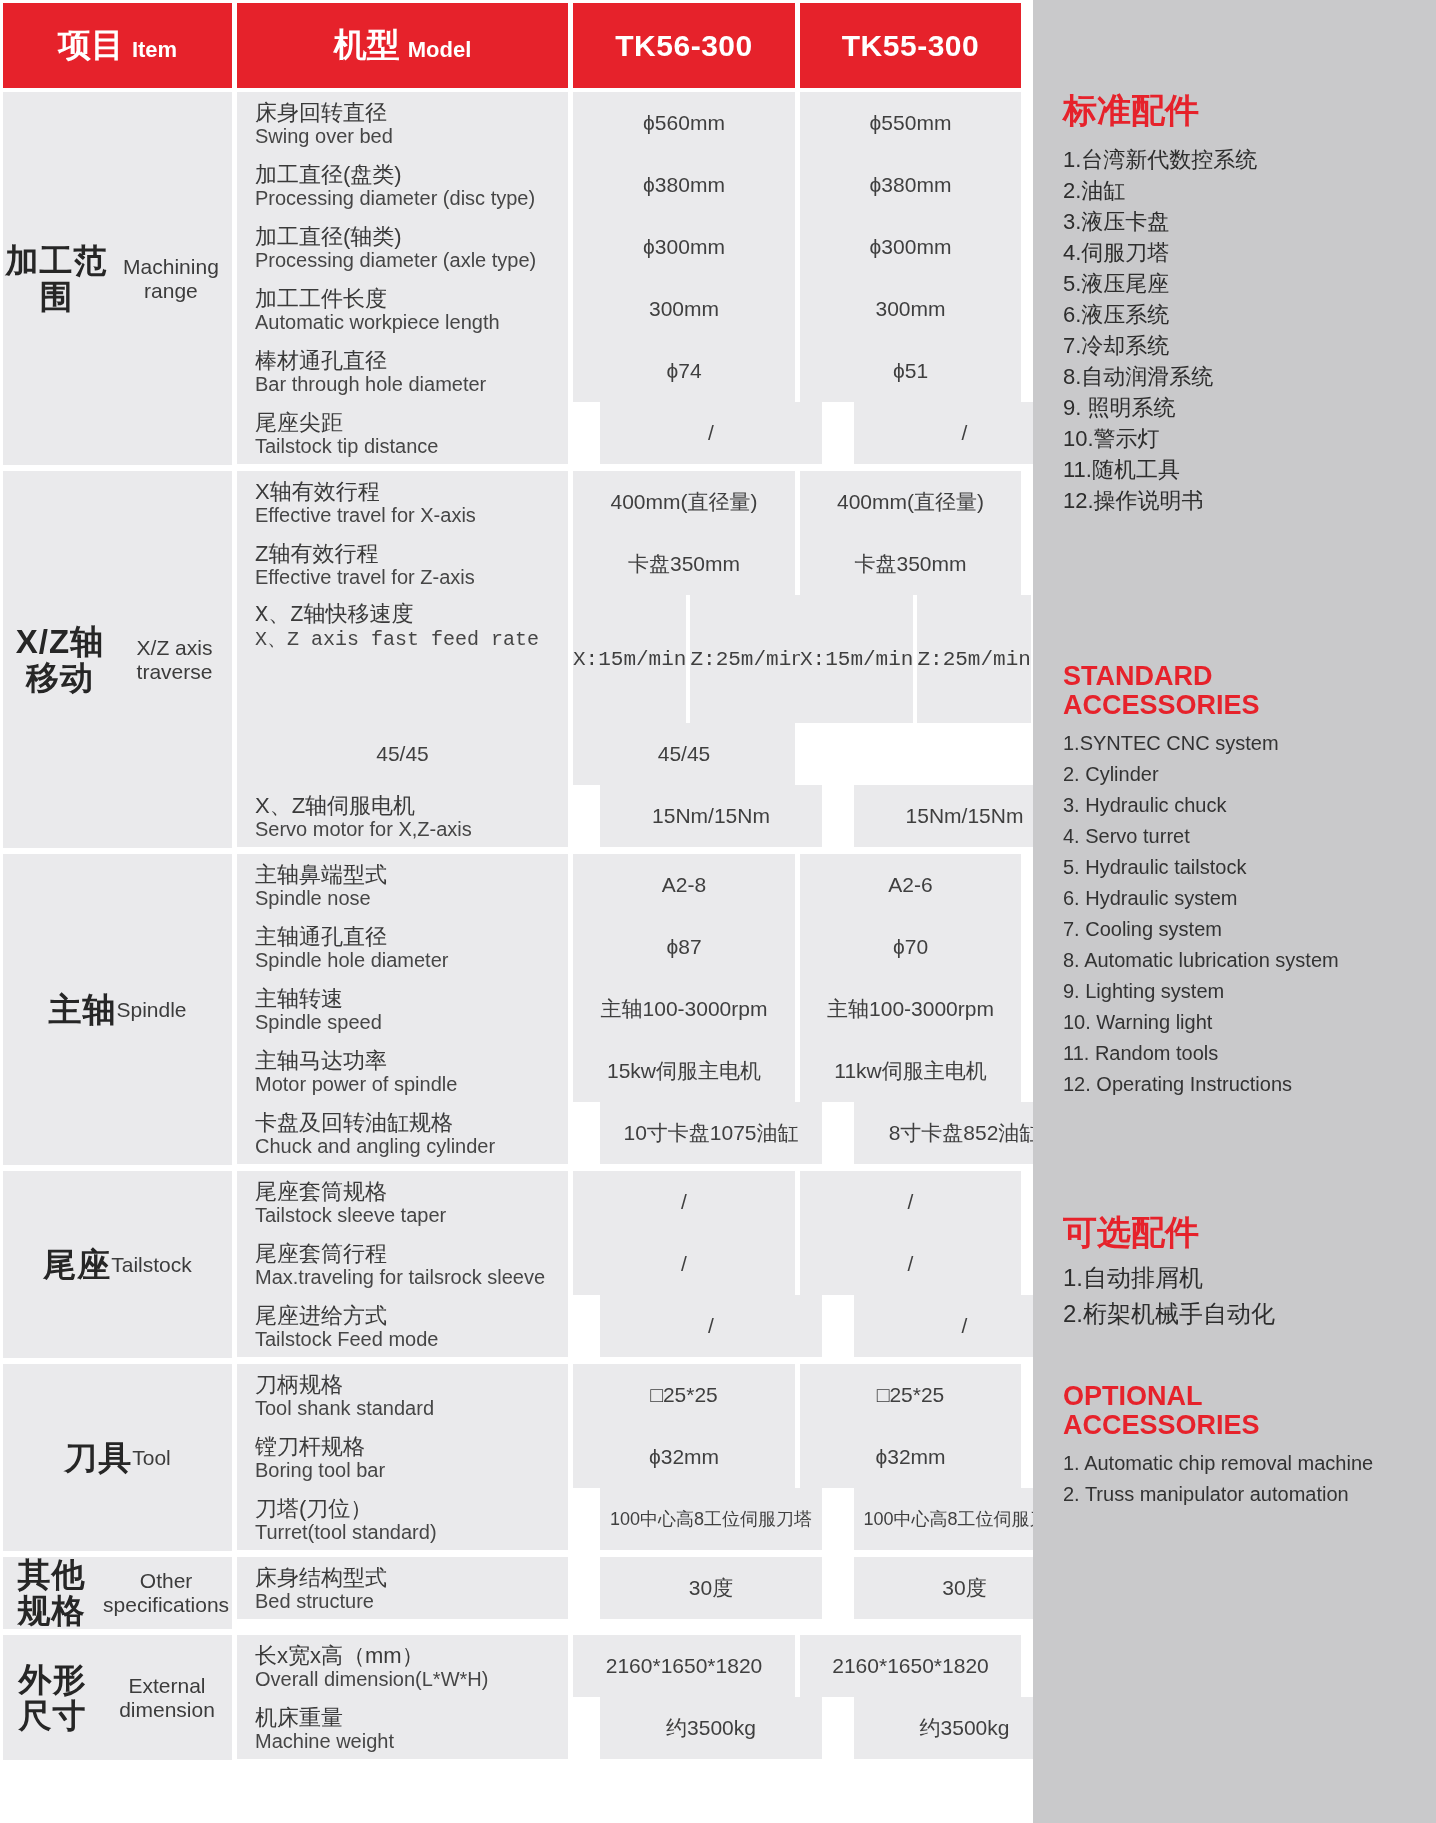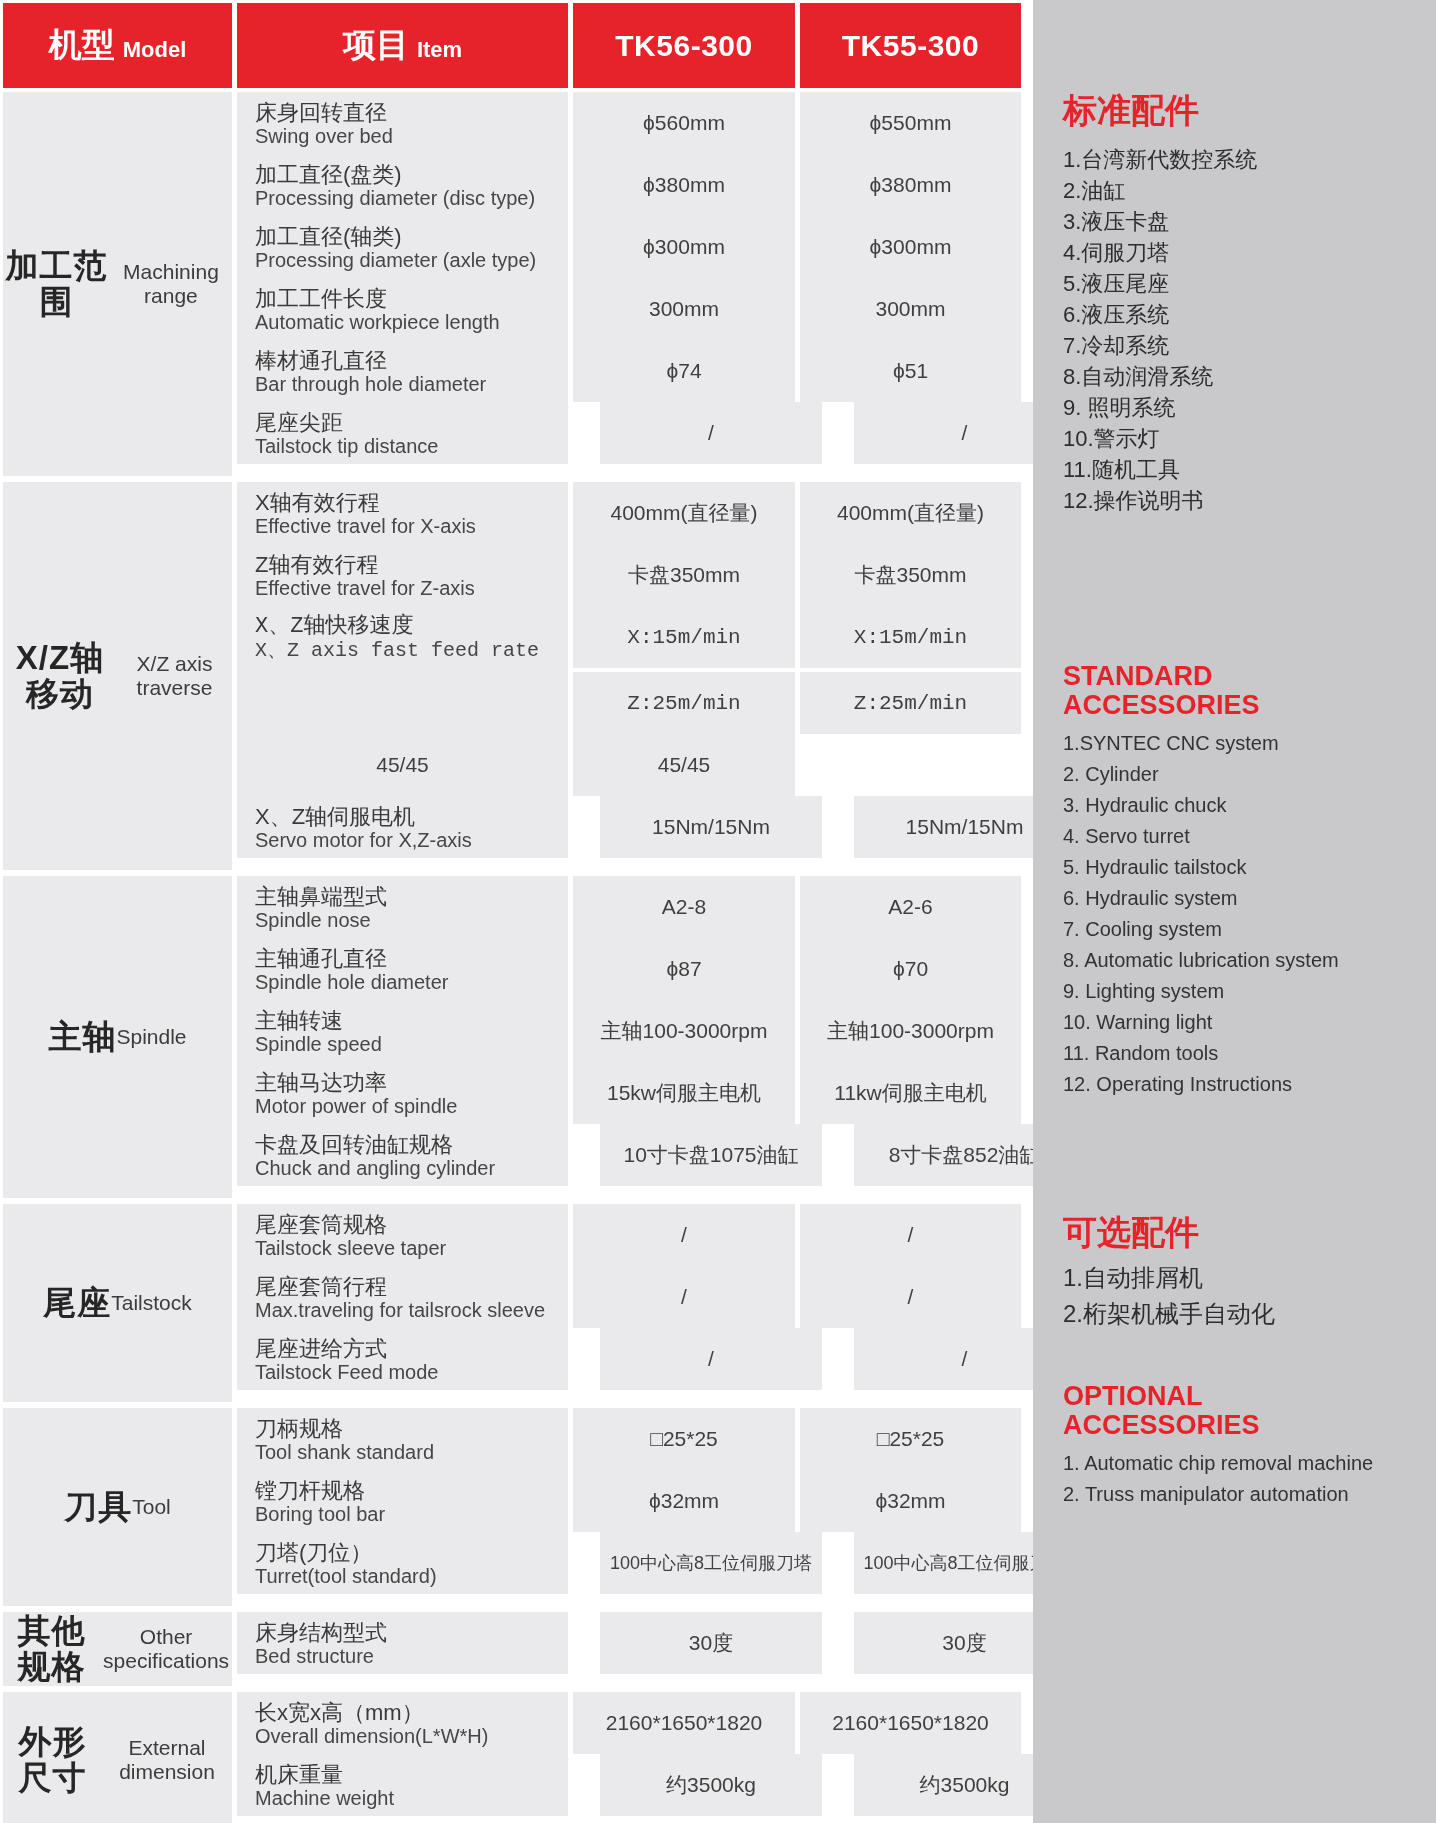--- a/index.html
+++ b/index.html
@@ -24,30 +24,30 @@
   
   .spec-section { display:grid; grid-template-columns:229px 784px; column-gap:5px; margin-bottom:6px; }
   .spec-section:last-child { margin-bottom:0; }
   .cell { background:#eaeaec; }
   .cat-cell { display:flex; flex-direction:row; align-items:center; justify-content:center; text-align:center; }
   .cat-zh { font-size:33px; font-weight:bold; color:#262626; letter-spacing:1px; line-height:36px; }
   .cat-en { font-size:21px; color:#3c3c3c; line-height:24px; }
 
   .rows { display:block; }
   .spec-row { display:grid; grid-template-columns:331px 222px 221px; column-gap:5px; height:62px; }
-  .spec-row:last-child { margin-bottom:12px;gap:32px; }
+  .spec-row:last-child { margin-bottom:1px;gap:32px; }
   .spec-row.double { height:128px;font-family:Liberation Mono, monospace; }
 
   .label-cell { padding:8px 4px 0 18px; overflow:hidden; }
   .lab-zh { font-size:22px; color:#3a3a3a; line-height:25px; white-space:nowrap; }
   .lab-en { font-size:20px; color:#464646; line-height:23px; white-space:nowrap; }
 
   .val-cell { display:flex; align-items:center; justify-content:center; font-size:21px; color:#3f3f3f; white-space:nowrap; }
   .val-cell.small { font-size:18px; }
-  .val-col { display:flex; flex-direction:column; gap:4px; background:transparent; }
+  .val-col { display:flex; flex-direction:row; gap:4px; background:transparent; }
   .val-col .val-cell { flex:1; }
 
   
   .panel {
     margin-left:7px; width:406px; height:1823px; background:#c9c9cb;
     box-sizing:border-box; padding:90px 20px 0 30px; flex:0 0 auto;
   }
   .panel-title-zh { color:#e6222b; font-size:34px; font-weight:bold; line-height:40px; }
   .panel-title-en { color:#e6222b; font-size:27px; font-weight:bold; line-height:29px; width:230px; }
   .list { margin-top:14px; }
@@ -63,26 +63,26 @@
   .opt-en-list { }
 </style>
 </head>
 <body>
 
 <div class="page">
 
   <div class="table-wrap">
     <div class="header-row">
       <div class="hcell">
+        <span class="zh">项目</span>
+        <span class="en">Item</span>
+      </div>
+      <div class="hcell">
         <span class="zh">机型</span>
         <span class="en">Model</span>
-      </div>
-      <div class="hcell">
-        <span class="zh">项目</span>
-        <span class="en">Item</span>
       </div>
       <div class="hcell model-col">TK56-300</div>
       <div class="hcell model-col">TK55-300</div>
     </div>
     <div id="table-body">
         <div class="spec-section">
           <div class="cell cat-cell">
             <div class="cat-zh">加工范围</div>
             <div class="cat-en">Machining range</div>
           </div>

